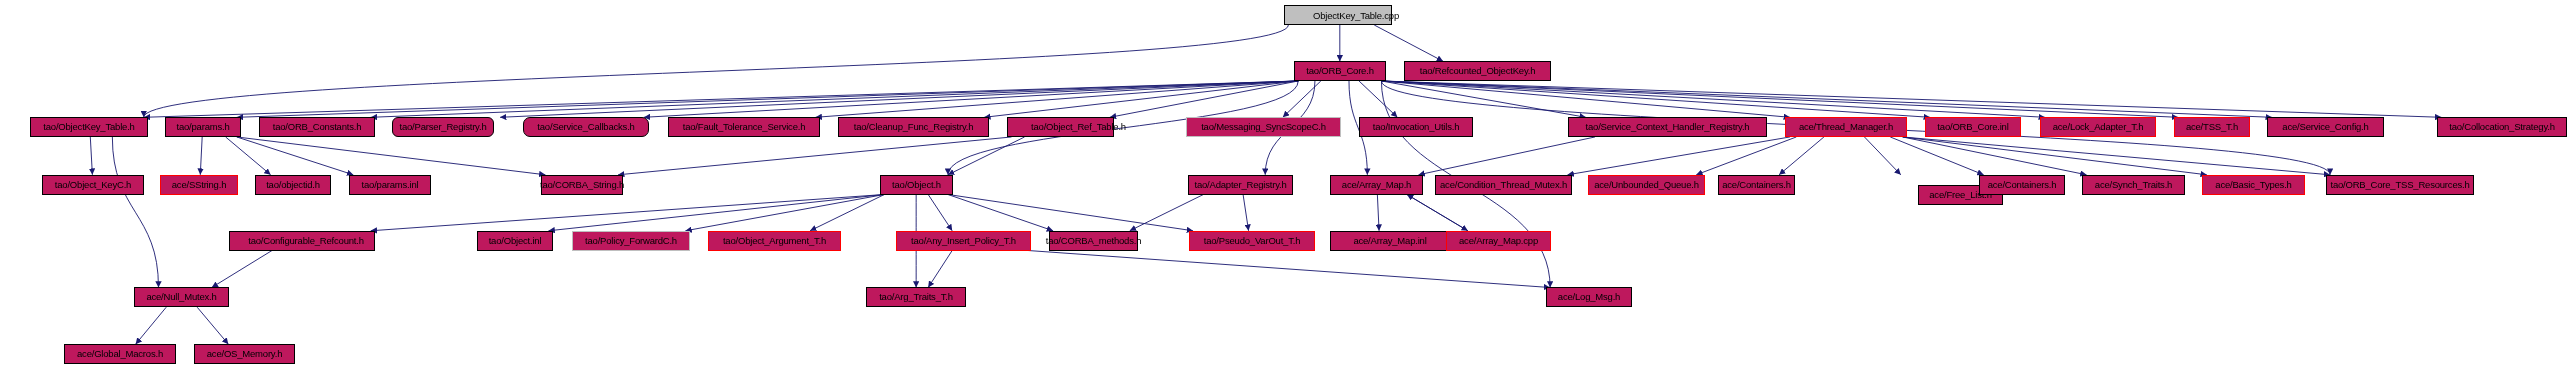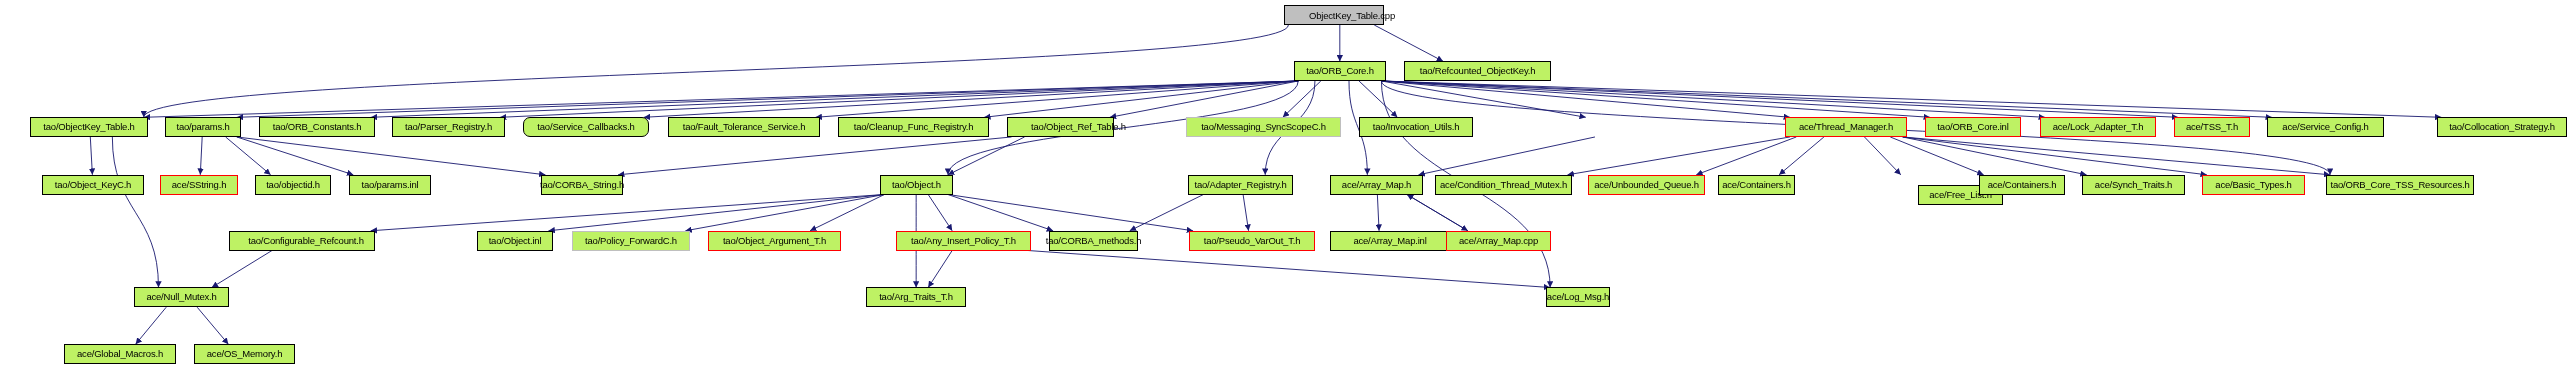--- a/index.html
+++ b/index.html
@@ -1,18 +1,18 @@
 <!DOCTYPE html>
 <html style="font-size:12px"><head>
 <meta charset="utf-8">
 <style>
   html,body{margin:0;padding:0;background:#ffffff;}
   #canvas{position:relative;width:2576px;height:367px;overflow:hidden;background:#ffffff;}
   #edges{position:absolute;left:0;top:0;width:2576px;height:367px;}
-  .node{position:absolute;box-sizing:border-box;height:19.7px;border:1.1px solid #000000;background:#bef264;
+  .node{position:absolute;box-sizing:border-box;height:19.7px;border:1.1px solid #000000;background:#be185d;
         font-family:"Liberation Sans Narrow","Liberation Sans",sans-serif;font-size:9.5px;color:#000000;
         display:flex;align-items:center;justify-content:center;white-space:nowrap;letter-spacing:-0.2px;cursor:pointer;}
   .node.root{background:#bfbfbf;}
   .node.red{border-color:#ff0000;}
   .node.grey{border-color:#bfbfbf;}
 </style>
 </head>
 <body>
 
 <div id="canvas">
@@ -76,59 +76,62 @@
       <path d="M2498.625,181 L2622,231" fill="none" stroke="#191970" stroke-width="1.2" marker-end="url(#arrow)"></path>
       <path d="M2515,181 L2758,231" fill="none" stroke="#191970" stroke-width="1.2" marker-end="url(#arrow)"></path>
       <path d="M2515,181 L2917,231" fill="none" stroke="#191970" stroke-width="1.2" marker-end="url(#arrow)"></path>
       <path d="M2515,181 L3080,231" fill="none" stroke="#191970" stroke-width="1.2" marker-end="url(#arrow)"></path>
       <path d="M359.625,331 L279.875,380" fill="none" stroke="#191970" stroke-width="1.2" marker-end="url(#arrow)"></path>
       <path d="M1258.625,331 L1226.875,380" fill="none" stroke="#191970" stroke-width="1.2" marker-end="url(#arrow)"></path>
       <path d="M1358,331 L2049,380" fill="none" stroke="#191970" stroke-width="1.2" marker-end="url(#arrow)"></path>
       <path d="M219.75,406 L179.25,455" fill="none" stroke="#191970" stroke-width="1.2" marker-end="url(#arrow)"></path>
       <path d="M260.625,406 L301.875,455" fill="none" stroke="#191970" stroke-width="1.2" marker-end="url(#arrow)"></path>
     </svg>
-<div class="node root" style="left: 1284px; top: 5.3px; width: 100px; padding-left: 36px;">
+<div class="node root" style="left: 1284px; top: 5.3px; width: 108px; padding-left: 36px;">
       <span>ObjectKey_Table.cpp</span>
     </div>
     <div class="node" style="left: 1294px; top: 61px; width: 92px;">
       <span>tao/ORB_Core.h</span>
     </div>
     <div class="node" style="left: 1404px; top: 61px; width: 147px;">
       <span>tao/Refcounted_ObjectKey.h</span>
     </div>
     <div class="node" style="left: 30px; top: 117px; width: 118px;">
       <span>tao/ObjectKey_Table.h</span>
     </div>
     <div class="node" style="left: 165px; top: 117px; width: 76px;">
       <span>tao/params.h</span>
     </div>
     <div class="node" style="left: 259px; top: 117px; width: 116px;">
       <span>tao/ORB_Constants.h</span>
     </div>
-    <div class="node" style="left: 392px; top: 117px; width: 113px;">
+    <div class="node" style="left: 392px; top: 117px; width: 102px; border-radius: 6px;">
       <span>tao/Parser_Registry.h</span>
     </div>
     <div class="node" style="left: 523px; top: 117px; width: 126px; border-radius: 7px;">
       <span>tao/Service_Callbacks.h</span>
     </div>
     <div class="node" style="left: 668px; top: 117px; width: 152px;">
       <span>tao/Fault_Tolerance_Service.h</span>
     </div>
     <div class="node" style="left: 838px; top: 117px; width: 151px;">
       <span>tao/Cleanup_Func_Registry.h</span>
     </div>
     <div class="node" style="left: 1007px; top: 117px; width: 107px; padding-left: 36px;">
       <span>tao/Object_Ref_Table.h</span>
     </div>
     <div class="node grey" style="left: 1186px; top: 117px; width: 155px;">
       <span>tao/Messaging_SyncScopeC.h</span>
     </div>
     <div class="node" style="left: 1359px; top: 117px; width: 114px;">
       <span>tao/Invocation_Utils.h</span>
     </div>
+    <div class="node" style="left: 1568px; top: 117px; width: 199px;">
+      <span>tao/Service_Context_Handler_Registry.h</span>
+    </div>
     <div class="node red" style="left: 1785px; top: 117px; width: 122px;">
       <span>ace/Thread_Manager.h</span>
     </div>
     <div class="node red" style="left: 1925px; top: 117px; width: 96px;">
       <span>tao/ORB_Core.inl</span>
     </div>
     <div class="node red" style="left: 2040px; top: 117px; width: 116px;">
       <span>ace/Lock_Adapter_T.h</span>
     </div>
     <div class="node red" style="left: 2174px; top: 117px; width: 76px;">
@@ -214,21 +217,21 @@
     </div>
     <div class="node red" style="left: 1446px; top: 231px; width: 105px;">
       <span>ace/Array_Map.cpp</span>
     </div>
     <div class="node" style="left: 134px; top: 287px; width: 95px;">
       <span>ace/Null_Mutex.h</span>
     </div>
     <div class="node" style="left: 866px; top: 287px; width: 100px;">
       <span>tao/Arg_Traits_T.h</span>
     </div>
-    <div class="node" style="left: 1546px; top: 287px; width: 64px; text-align: right;">
+    <div class="node" style="left: 1546px; top: 287px; width: 86px; text-align: right;">
       <span>ace/Log_Msg.h</span>
     </div>
     <div class="node" style="left: 64px; top: 344px; width: 112px;">
       <span>ace/Global_Macros.h</span>
     </div>
     <div class="node" style="left: 194px; top: 344px; width: 101px;">
       <span>ace/OS_Memory.h</span>
     </div>
   </div>
 

